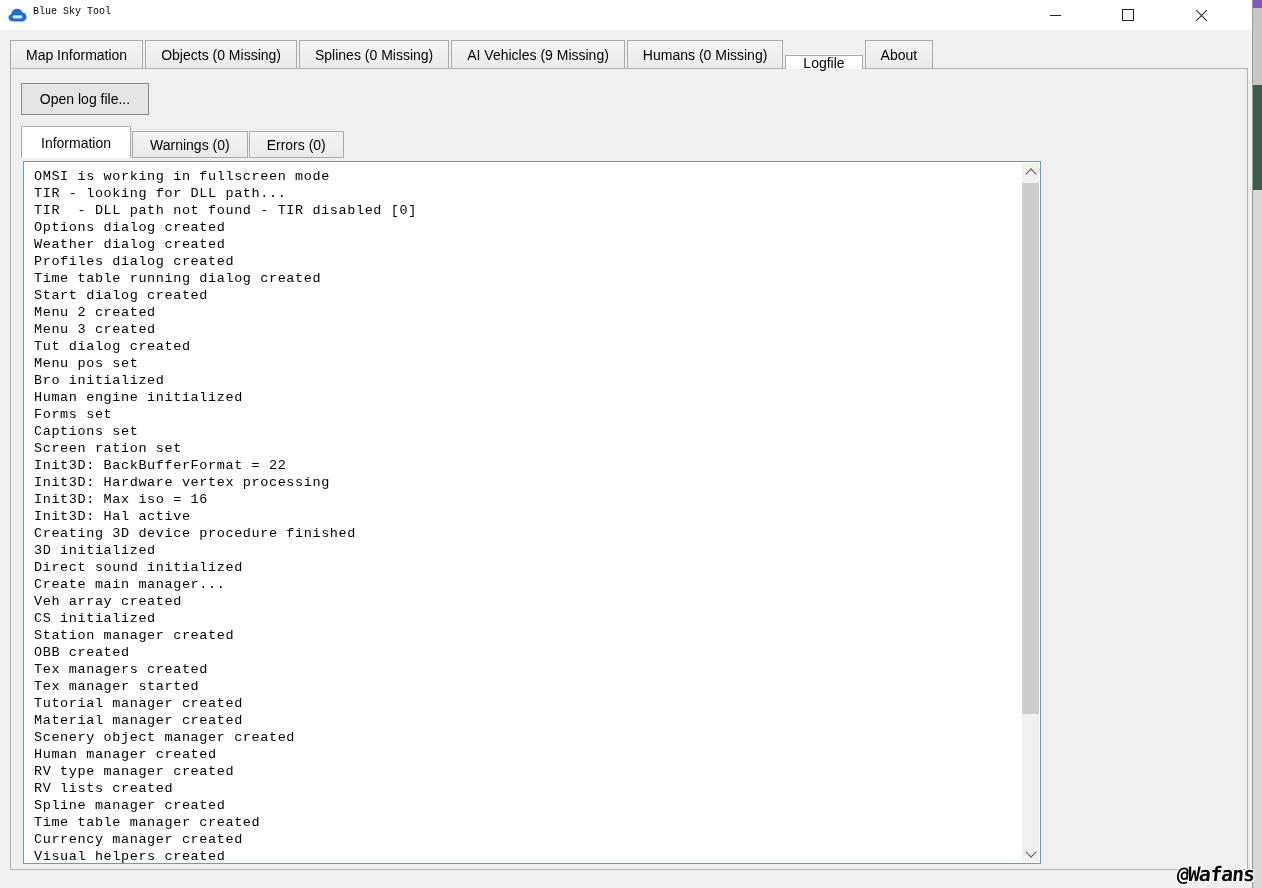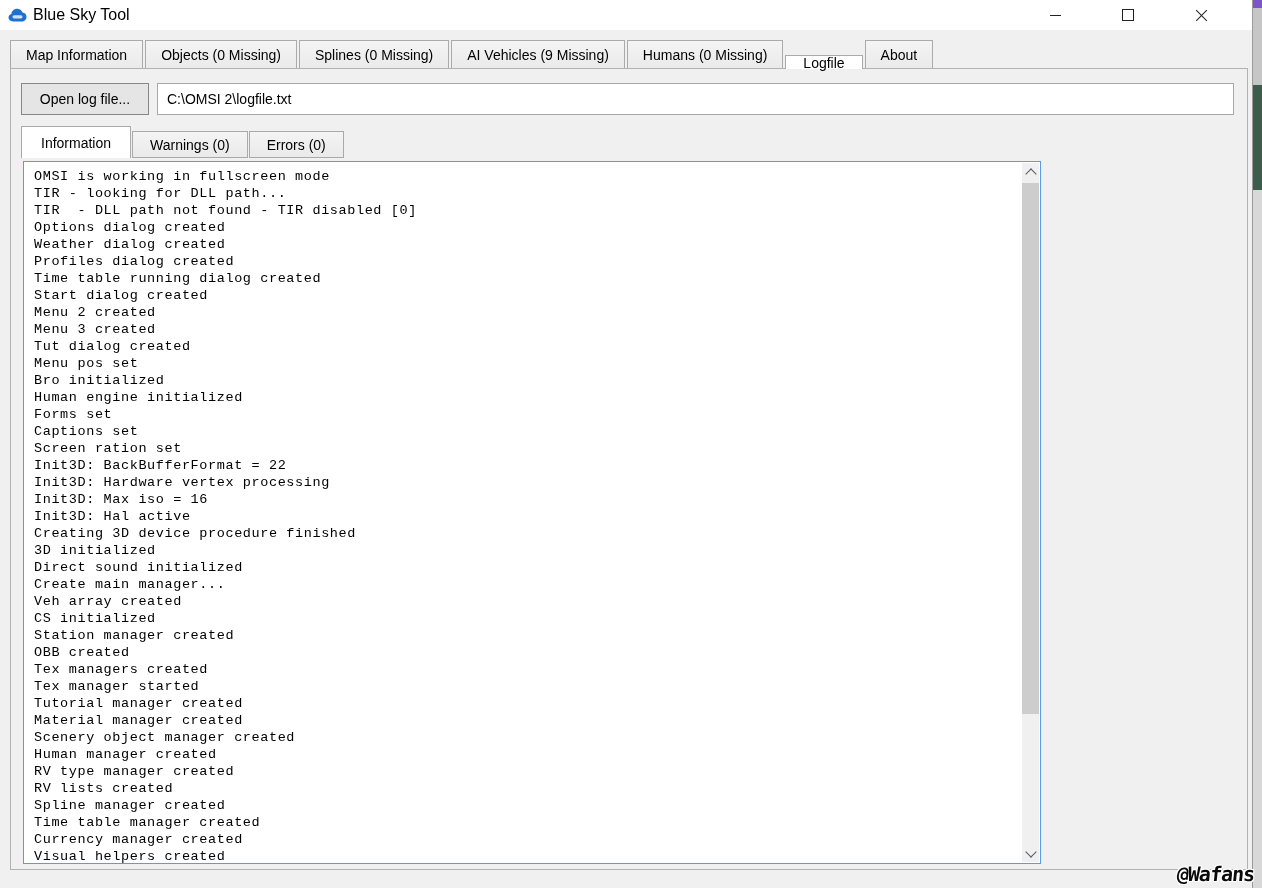--- a/index.html
+++ b/index.html
@@ -5,21 +5,21 @@
   html,body{margin:0;padding:0;}
   body{
     width:1262px;height:888px;position:relative;overflow:hidden;
     background:#f0f0f0;
     font-family:"Liberation Sans", sans-serif;
     -webkit-font-smoothing:antialiased;
   }
   
   .titlebar{position:absolute;left:0;top:0;width:1252px;height:30px;background:#ffffff;}
   .titlebar .appicon{position:absolute;left:8px;top:8px;width:19px;height:14px;}
-  .titlebar .apptitle{position:absolute;left:33px;top:6px;font-size:16px;color:#000;}
+  .titlebar .apptitle{position:absolute;left:33px;top:6px;font-size:10px;color:#000;font-family:Liberation Mono, monospace;}
   .capbtn{position:absolute;top:0;width:46px;height:30px;display:flex;align-items:center;justify-content:center;}
   .capbtn.min{right:174px;}
   .capbtn.max{right:101px;}
   .capbtn.close{right:28px;}
   .glyph-min{width:11px;height:0;border-top:1px solid #222;}
   .glyph-max{width:10px;height:10px;border:1px solid #222;background:transparent;}
   .glyph-close{position:relative;width:13px;height:13px;}
   .glyph-close::before,.glyph-close::after{
     content:"";position:absolute;left:-1px;top:6px;width:15px;height:0;border-top:1px solid #222;
   }
@@ -125,21 +125,20 @@
   <div class="tab">AI Vehicles (9 Missing)</div>
   <div class="tab">Humans (0 Missing)</div>
   <div class="tab active">Logfile</div>
   <div class="tab">About</div>
 </div>
 
 <div class="panel">
 
   <div class="open-btn">Open log file...</div>
 
-  <input class="path-input" type="text" value="C:\OMSI 2\logfile.txt" style="">
 
   <div class="subtabstrip">
     <div class="subtab active">Information</div>
     <div class="subtab">Warnings (0)</div>
     <div class="subtab">Errors (0)</div>
   </div>
 
   <div class="logarea">
     <div class="logtext">OMSI is working in fullscreen mode
 TIR - looking for DLL path...

